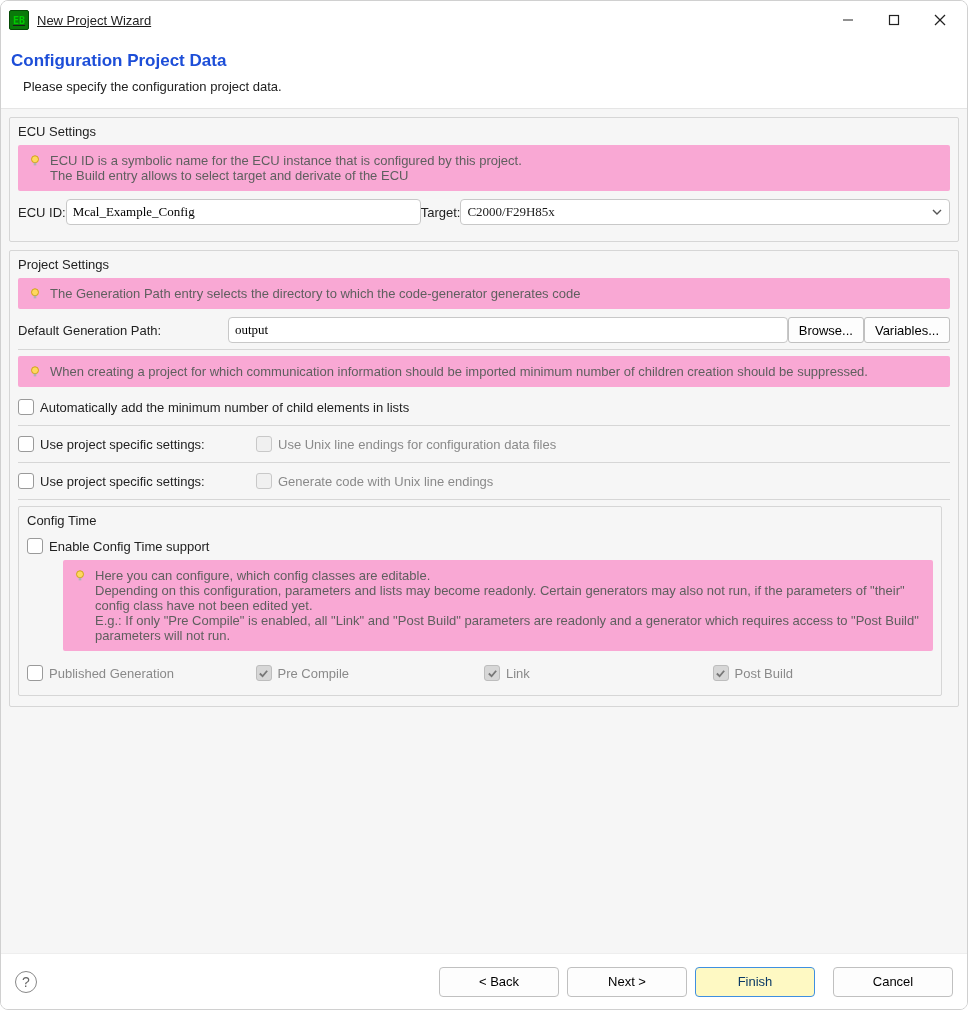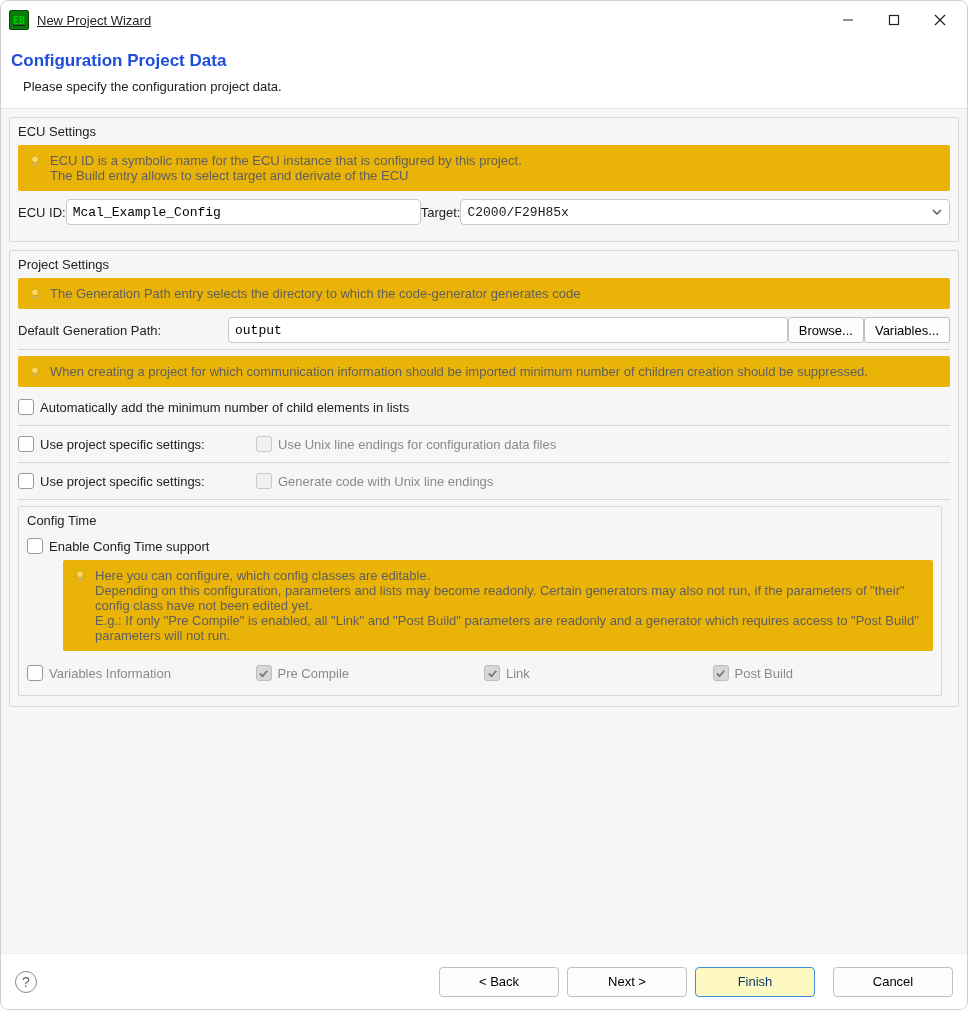--- a/index.html
+++ b/index.html
@@ -87,21 +87,21 @@
     margin: 6px 8px 0 0;
   }
   .nested-group > .legend {
     font-size: 13px;
     color: #222;
     padding: 0 0 6px 0;
     margin-top: -2px;
   }
   
   .info-banner {
-    background: #eab308;
+    background: #f9a8d4;
     border-radius: 2px;
     padding: 8px 10px;
     display: flex;
     gap: 8px;
     color: #5f5f5f;
     margin-bottom: 8px;
   }
   .bulb {
     width: 14px; height: 14px;
     flex-shrink: 0;
@@ -114,21 +114,21 @@
     align-items: center;
     margin-bottom: 6px;
   }
   .label { color: #222; white-space: nowrap; }
   input[type="text"].field, .select {
     height: 26px;
     border: 1px solid #c8c8c8;
     background: #fff;
     border-radius: 4px;
     padding: 0 6px;
-    font-family: Liberation Mono, monospace;
+    font-family: Liberation Serif, serif;
     font-size: 13px;
     outline: none;
   }
   .select {
     position: relative;
     display: flex;
     align-items: center;
     padding-right: 24px;
   }
   .select .chev {
@@ -352,21 +352,21 @@
         <div>
           <div>Here you can configure, which config classes are editable.</div>
           <div>Depending on this configuration, parameters and lists may become readonly. Certain generators may also not run, if the parameters of "their" config class have not been edited yet.</div>
           <div>E.g.: If only "Pre Compile" is enabled, all "Link" and "Post Build" parameters are readonly and a generator which requires access to "Post Build" parameters will not run.</div>
         </div>
       </div>
 
       <div class="config-grid">
         <div class="check-row">
           <span class="chk"></span>
-          <span class="chk-label muted">Variables Information</span>
+          <span class="chk-label muted">Published Generation</span>
         </div>
         <div class="check-row">
           <span class="chk checked disabled">
               <svg viewBox="0 0 12 12">
                 <path d="M2 6 L5 9 L10 3" fill="none" stroke="currentColor" stroke-width="2"></path>
               </svg>
             </span>
           <span class="chk-label muted">Pre Compile</span>
         </div>
         <div class="check-row">

